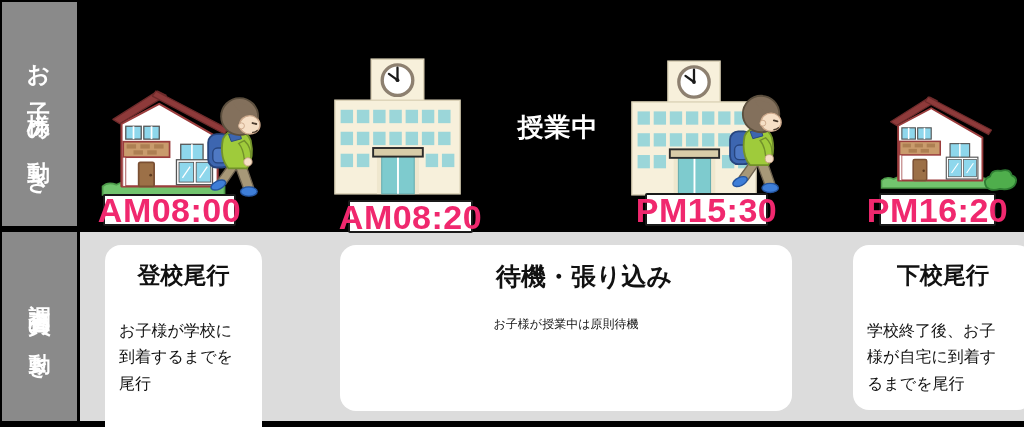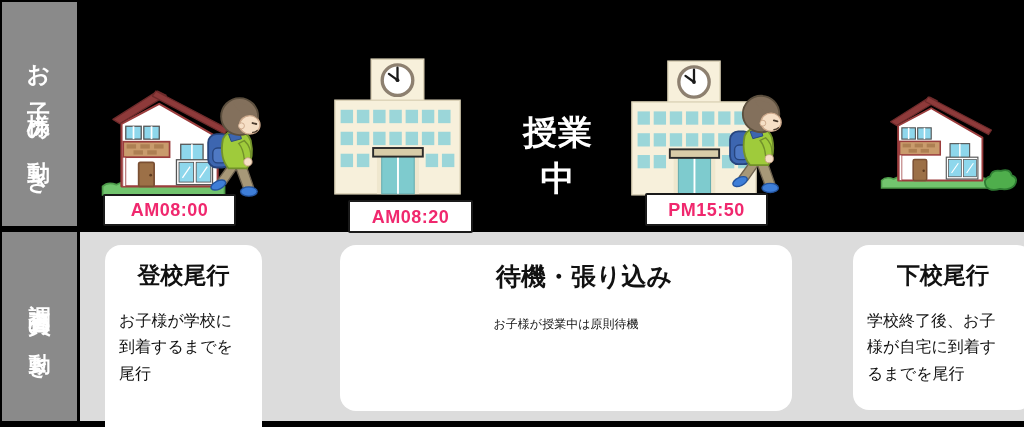--- a/index.html
+++ b/index.html
@@ -22,44 +22,44 @@
   .house1{left:94px;top:89px;width:146px;height:108px;}
   .boy1{left:198px;top:95px;width:74px;height:107px;z-index:3;}
   .school1{left:333px;top:57px;width:129px;height:139px;}
   .school2{left:630px;top:59px;width:128px;height:138px;}
   .boy2{left:720px;top:93px;width:73px;height:105px;z-index:3;}
   .house2{left:874px;top:95px;width:128px;height:95px;}
   .bush1{left:982px;top:167px;width:36px;height:24px;z-index:2;}
 
   .time-badge{
     position:absolute;background:#FFFFFF;border:2px solid #1A1A1A;border-radius:2px;
-    color:#F0286E;font-weight:700;font-size:18px;line-height:1;
+    color:#F0286E;font-weight:700;font-size:34px;line-height:1;
     display:flex;align-items:center;justify-content:center;z-index:5;box-sizing:border-box;
     letter-spacing:0.5px;
   }
   .t1{left:103px;top:194px;width:133px;height:32px;}
   .t2{left:348px;top:200px;width:125px;height:33px;}
   .t3{left:645px;top:193px;width:123px;height:33px;}
   .t4{left:879px;top:193px;width:117px;height:33px;}
 
   .status-text{
     position:absolute;left:508px;top:110px;width:100px;text-align:center;
-    color:#FFFFFF;font-weight:700;font-size:34px;letter-spacing:1px;z-index:2;
+    color:#FFFFFF;font-weight:700;font-size:26px;letter-spacing:1px;z-index:2;
   }
 
   
   .bottom-panel{position:absolute;left:80px;top:232px;width:944px;height:189px;background:#DCDCDC;}
   .step-card{position:absolute;top:13px;background:#FFFFFF;border-radius:16px;box-sizing:border-box;}
   .card1{left:25px;width:157px;height:200px;}
   .card2{left:260px;width:452px;height:166px;}
   .card3{left:773px;width:180px;height:165px;}
   .step-title{margin-top:15px;text-align:center;font-weight:700;font-size:23px;color:#111;}
   .card2 .step-title{font-size:25px;padding-left:36px;}
   .step-desc{
-    margin-top:17px;padding:0 14px;font-size:16px;line-height:1.65;color:#111;
+    margin-top:27px;padding:0 14px;font-size:16px;line-height:1.65;color:#111;
     white-space:pre-line;text-align:left;
   }
   .card2 .step-desc{text-align:center;font-size:12px;margin-top:22px;}
   .defs-holder{position:absolute;width:0;height:0;overflow:hidden;}
 </style>
 </head>
 <body>
 
 <svg class="defs-holder" aria-hidden="true">
   <defs>
@@ -167,28 +167,29 @@
   <div class="time-badge t2">AM08:20</div>
 
   <div class="status-text">授業中</div>
 
   <svg class="icon school2">
       <use href="#sym-school"></use>
     </svg>
   <svg class="icon boy2">
       <use href="#sym-boy"></use>
     </svg>
-  <div class="time-badge t3">PM15:50</div>
+  <div class="time-badge t3">PM15:30</div>
 
   <svg class="icon house2">
       <use href="#sym-house"></use>
     </svg>
   <svg class="icon bush1">
       <use href="#sym-bush"></use>
     </svg>
+  <div class="time-badge t4">PM16:20</div>
 
   <div class="bottom-panel">
     <div class="step-card card1">
       <div class="step-title">登校尾行</div>
       <div class="step-desc">お子様が学校に
 到着するまでを尾行</div>
     </div>
     <div class="step-card card2">
       <div class="step-title">待機・張り込み</div>
       <div class="step-desc">お子様が授業中は原則待機</div>

